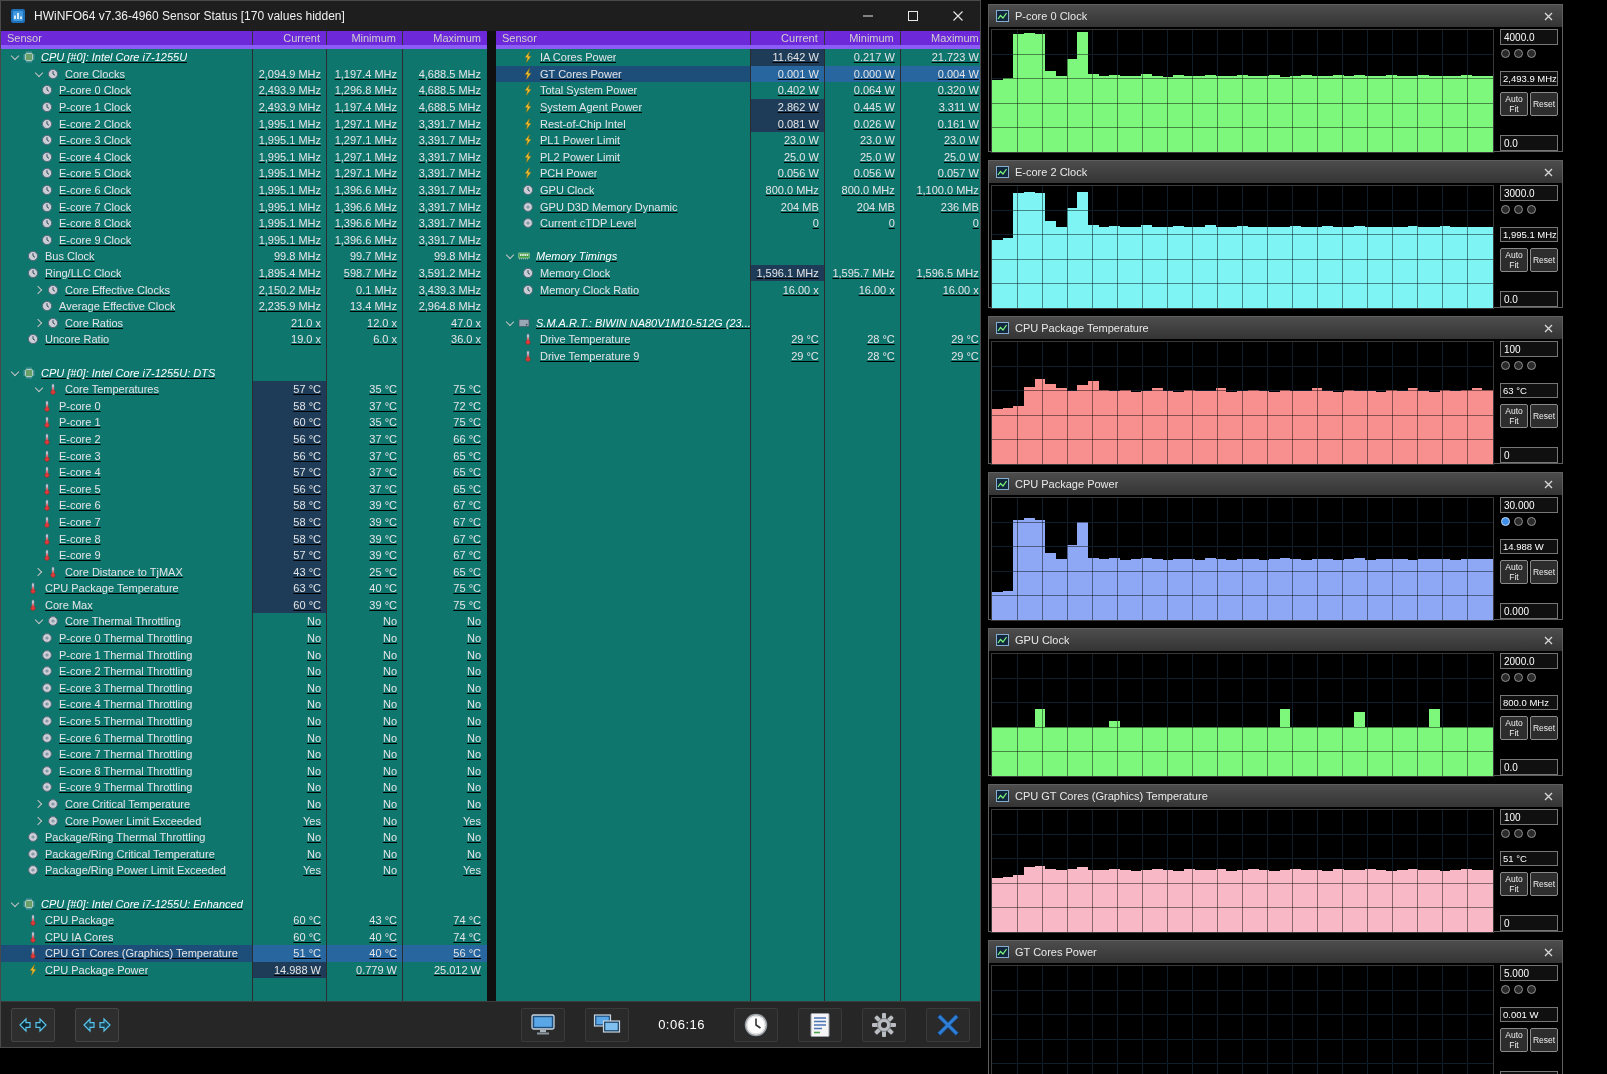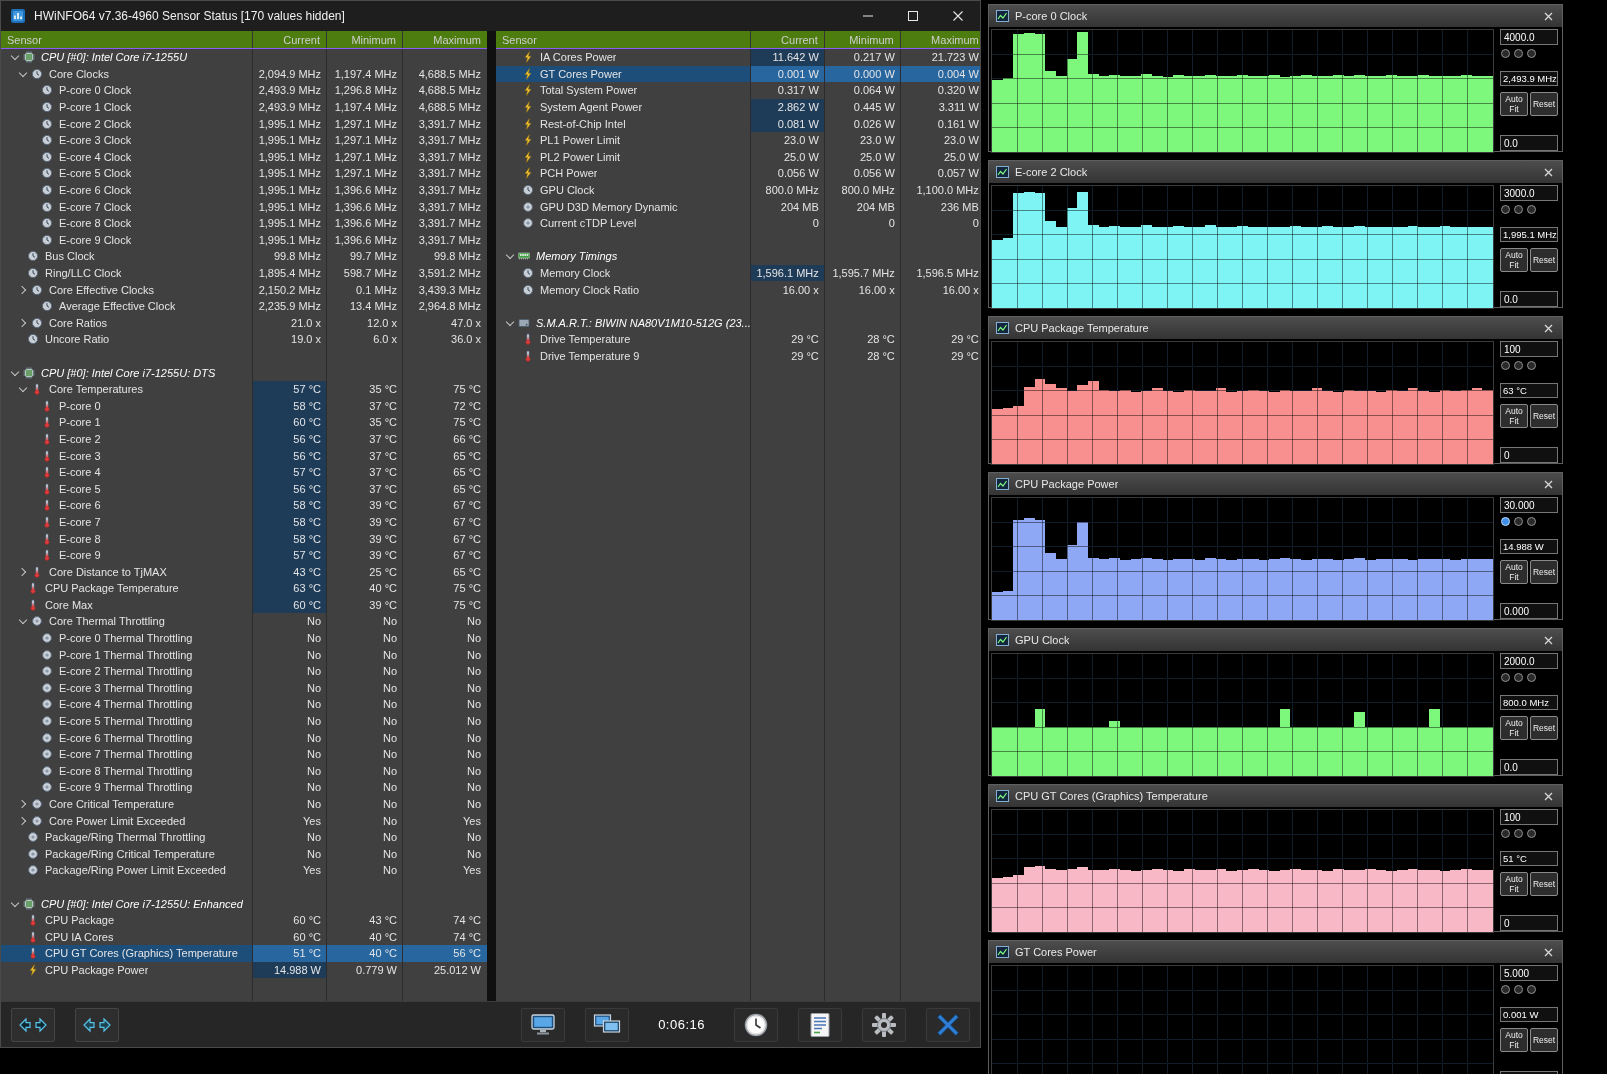--- a/index.html
+++ b/index.html
@@ -25,48 +25,48 @@
   .win-btns { margin-left:auto; display:flex; height:100%; }
   .win-btn { width:45px; height:100%; display:flex; align-items:center; justify-content:center; }
 
   .content { flex:1; display:flex; background:#18181a; overflow:hidden; }
   .panel { display:flex; flex-direction:column; }
   .panel.left { width:486px; flex:0 0 486px; }
   .splitter { width:9px; flex:0 0 9px; background:#101010; }
   .panel.right { flex:1; }
 
   .hdr {
-    height:18px; flex:0 0 18px; display:flex; background:#4d7c0f;
-    border-bottom:1px solid #8b5cf6; color:#cfcfcf; font-size:11px; align-items:center;
+    height:18px; flex:0 0 18px; display:flex; background:#6d28d9;
+    border-bottom:4px solid #8b5cf6; color:#cfcfcf; font-size:11px; align-items:center;
   }
   .h { padding:1px 6px; height:100%; display:flex; align-items:center; border-right:1px solid #343438; }
   .h.sensor { flex:1; }
   .h.cur  { width:74px; flex:0 0 74px; justify-content:flex-end; }
   .h.minc { width:76px; flex:0 0 76px; justify-content:flex-end; }
   .h.maxc { width:84px; flex:0 0 84px; justify-content:flex-end; border-right:none; }
 
-  .rows { flex:1; position:relative; background:#404040; overflow:hidden; }
+  .rows { flex:1; position:relative; background:#0f766e; overflow:hidden;text-decoration:underline; }
   .gridline { position:absolute; top:0; bottom:0; width:1px; background:#2c2c30; z-index:5; }
   .gl1 { right:84px; } .gl2 { right:160px; } .gl3 { right:234px; }
 
   .row { height:16.6px; display:flex; align-items:center; font-size:11px; color:#e4e4e6; position:relative; }
   .row.blank { background:transparent; }
   .row.selected { background:#1d4e7a; }
   .row.selected .cell.val { background:#27669f; }
   .cell { height:100%; display:flex; align-items:center; overflow:hidden; }
   .cell.name { flex:1; white-space:nowrap; }
   .cell.val { justify-content:flex-end; padding-right:6px; white-space:nowrap; }
   .cell.val.cur  { width:74px; flex:0 0 74px; }
   .cell.val.minc { width:76px; flex:0 0 76px; }
   .cell.val.maxc { width:84px; flex:0 0 84px; }
   .cell.val.hl { background:#1e3c58; }
 
   .cell.name.lv0 { padding-left:8px; }
   .cell.name.lv1 { padding-left:26px; }
-  .cell.name.lv2 { padding-left:16px; }
+  .cell.name.lv2 { padding-left:32px; }
   .cell.name.lv3 { padding-left:40px; }
   .row.group .lbl { font-style:italic; color:#ffffff; }
 
   .exp { width:14px; height:12px; position:relative; flex:0 0 14px; }
   .exp::before {
     content:""; position:absolute; width:5px; height:5px;
     border-right:1.4px solid #c4c4c4; border-bottom:1.4px solid #c4c4c4;
   }
   .exp.down::before  { left:3px; top:2px; transform:rotate(45deg); }
   .exp.right::before { left:2px; top:3px; transform:rotate(-45deg); }
@@ -1004,21 +1004,21 @@
             </div>
             <div class="row">
               <div class="cell name lv1">
                 <span class="icon">
                   <svg viewBox="0 0 12 12">
                     <path d="M7.5 0.5 3 6.5h2.4L4.5 11.5 9 5.2H6.4z" fill="#f6c431" stroke="#8a6d10" stroke-width="0.5"></path>
                   </svg>
                 </span>
                 <span class="lbl">Total System Power</span>
               </div>
-              <div class="cell val cur">0.317 W</div>
+              <div class="cell val cur">0.402 W</div>
               <div class="cell val minc">0.064 W</div>
               <div class="cell val maxc">0.320 W</div>
             </div>
             <div class="row">
               <div class="cell name lv1">
                 <span class="icon">
                   <svg viewBox="0 0 12 12">
                     <path d="M7.5 0.5 3 6.5h2.4L4.5 11.5 9 5.2H6.4z" fill="#f6c431" stroke="#8a6d10" stroke-width="0.5"></path>
                   </svg>
                 </span>

